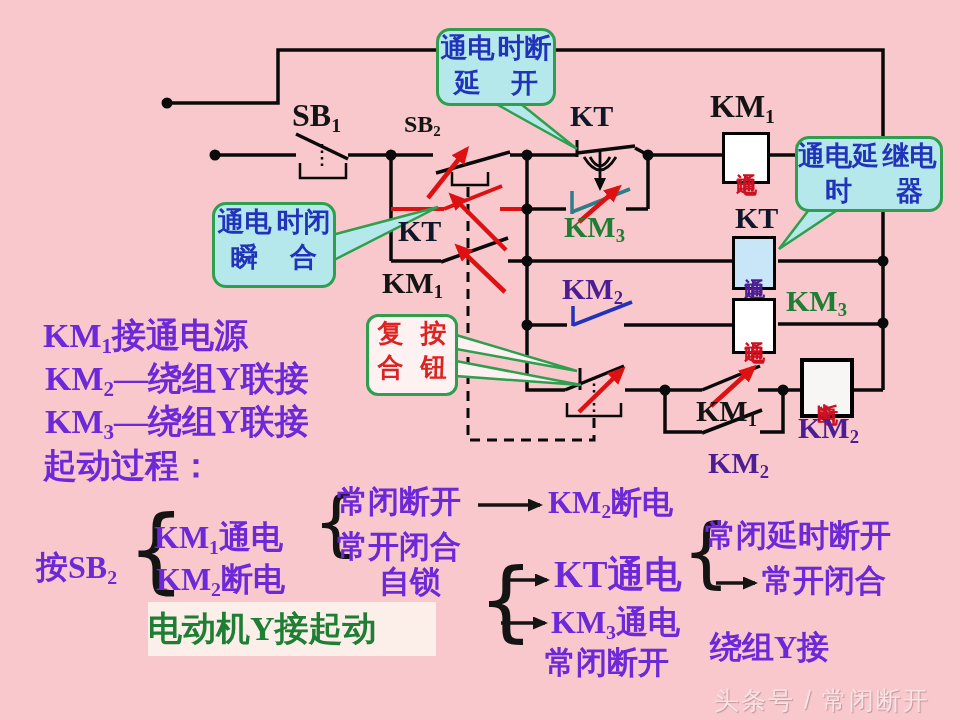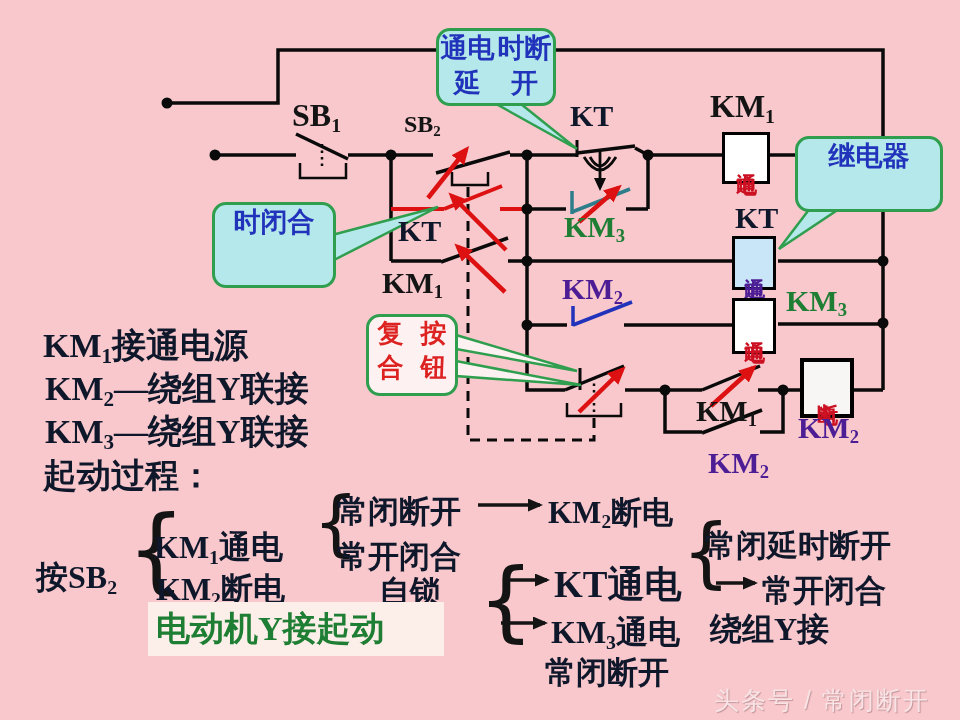--- a/index.html
+++ b/index.html
@@ -10,25 +10,25 @@
   .lbl sub{font-size:0.62em;vertical-align:-0.28em;}
   .red{color:#cc1122}.dred{color:#0f172a}.green{color:#1e7e34}.blue{color:#4c1d95}.black{color:#141414}
   .coil{position:absolute;display:flex;align-items:center;justify-content:center;background:#ffffff;
         border:3px solid #000;writing-mode:vertical-rl;text-orientation:upright;font-weight:bold;
         font-size:21px;line-height:1;letter-spacing:1px;}
   .coil.ktbg{background:#c9e5f8;}
   .coil.thick{border-width:4px;background:#f8f5f5;}
   .callout{position:absolute;border:3.5px solid #2f9e4e;border-radius:14px;background:#b4e8ea;
            color:#2233bb;font-weight:bold;font-size:27px;text-align:center;display:flex;
            flex-direction:row;justify-content:center;line-height:1.3;}
-  .callout.light{background:#fdf2f1;color:#dd2222;font-size:26px;}
-  .flowtext{position:absolute;font-weight:bold;font-size:31px;color:#0f172a;white-space:nowrap;line-height:1;margin-top:10px;}
+  .callout.light{background:#fdf2f1;color:#dd2222;font-size:26px;border-radius:12px;}
+  .flowtext{position:absolute;font-weight:bold;font-size:31px;color:#6d28d9;white-space:nowrap;line-height:1;}
   .flowtext sub{font-size:0.62em;vertical-align:-0.28em;}
   .motorbox{position:absolute;left:148px;top:602px;width:288px;height:54px;background:#fcefe9;
-            display:flex;align-items:center;padding-left:8px;}
+            display:flex;align-items:center;}
   .motorbox .mtext{font-weight:bold;font-size:34px;color:#1e7e34;white-space:nowrap;}
   .watermark{position:absolute;left:714px;top:684px;font-size:25px;letter-spacing:2px;
              color:#f8e4e6;text-shadow:1px 1px 1px rgba(150,105,110,0.55);white-space:nowrap;
              font-family:"Liberation Sans",sans-serif;}
 </style>
 </head>
 <body>
 
 <div class="stage">
 
@@ -185,23 +185,25 @@
     </div>
   <div class="coil thick red" style="left:800px;top:358px;width:46px;height:52px;">
       <span>断电</span>
     </div>
 
   <div class="callout" style="left:436px;top:28px;width:114px;height:72px;">
     <div>通电延</div>
     <div>时断开</div>
   </div>
   <div class="callout" style="left:795px;top:136px;width:142px;height:70px;">
+    <div>通电延时</div>
     <div>继电器</div>
   </div>
   <div class="callout" style="left:212px;top:202px;width:118px;height:80px;">
+    <div>通电瞬</div>
     <div>时闭合</div>
   </div>
   <div class="callout light" style="left:366px;top:314px;width:86px;height:76px;">
     <div>复合</div>
     <div>按钮</div>
   </div>
 
   <div class="lbl black" style="left:292px;top:99px;font-size:32px;"><span>SB</span><sub>1</sub></div>
   <div class="lbl black" style="left:404px;top:112px;font-size:24px;"><span>SB</span><sub>2</sub></div>
   <div class="lbl dred" style="left:570px;top:101px;font-size:30px;"><span>KT</span></div>
@@ -225,21 +227,21 @@
   <div class="flowtext red" style="left:154px;top:521px;font-size:32px;"><span>KM</span><sub>1</sub><span>通电</span></div>
   <div class="flowtext black" style="left:156px;top:563px;font-size:32px;"><span>KM</span><sub>2</sub><span>断电</span></div>
   <div class="flowtext black" style="left:337px;top:486px;"><span>常闭断开</span></div>
   <div class="flowtext blue" style="left:548px;top:487px;"><span>KM</span><sub>2</sub><span>断电</span></div>
   <div class="flowtext black" style="left:337px;top:531px;"><span>常开闭合</span></div>
   <div class="flowtext black" style="left:379px;top:566px;"><span>自锁</span></div>
   <div class="flowtext red" style="left:554px;top:556px;font-size:37px;"><span>KT通电</span></div>
   <div class="flowtext black" style="left:705px;top:520px;"><span>常闭延时断开</span></div>
   <div class="flowtext black" style="left:762px;top:565px;"><span>常开闭合</span></div>
   <div class="flowtext red" style="left:551px;top:606px;font-size:32px;"><span>KM</span><sub>3</sub><span>通电</span></div>
-  <div class="flowtext green" style="left:710px;top:603px;font-size:32px;"><span>绕组Y接</span></div>
+  <div class="flowtext green" style="left:710px;top:631px;font-size:32px;"><span>绕组Y接</span></div>
   <div class="flowtext black" style="left:545px;top:647px;"><span>常闭断开</span></div>
 
   <div class="motorbox">
     <span class="mtext">电动机Y接起动</span>
   </div>
 
   <div class="watermark">头条号 / 常闭断开</div>
 
 </div>
 

